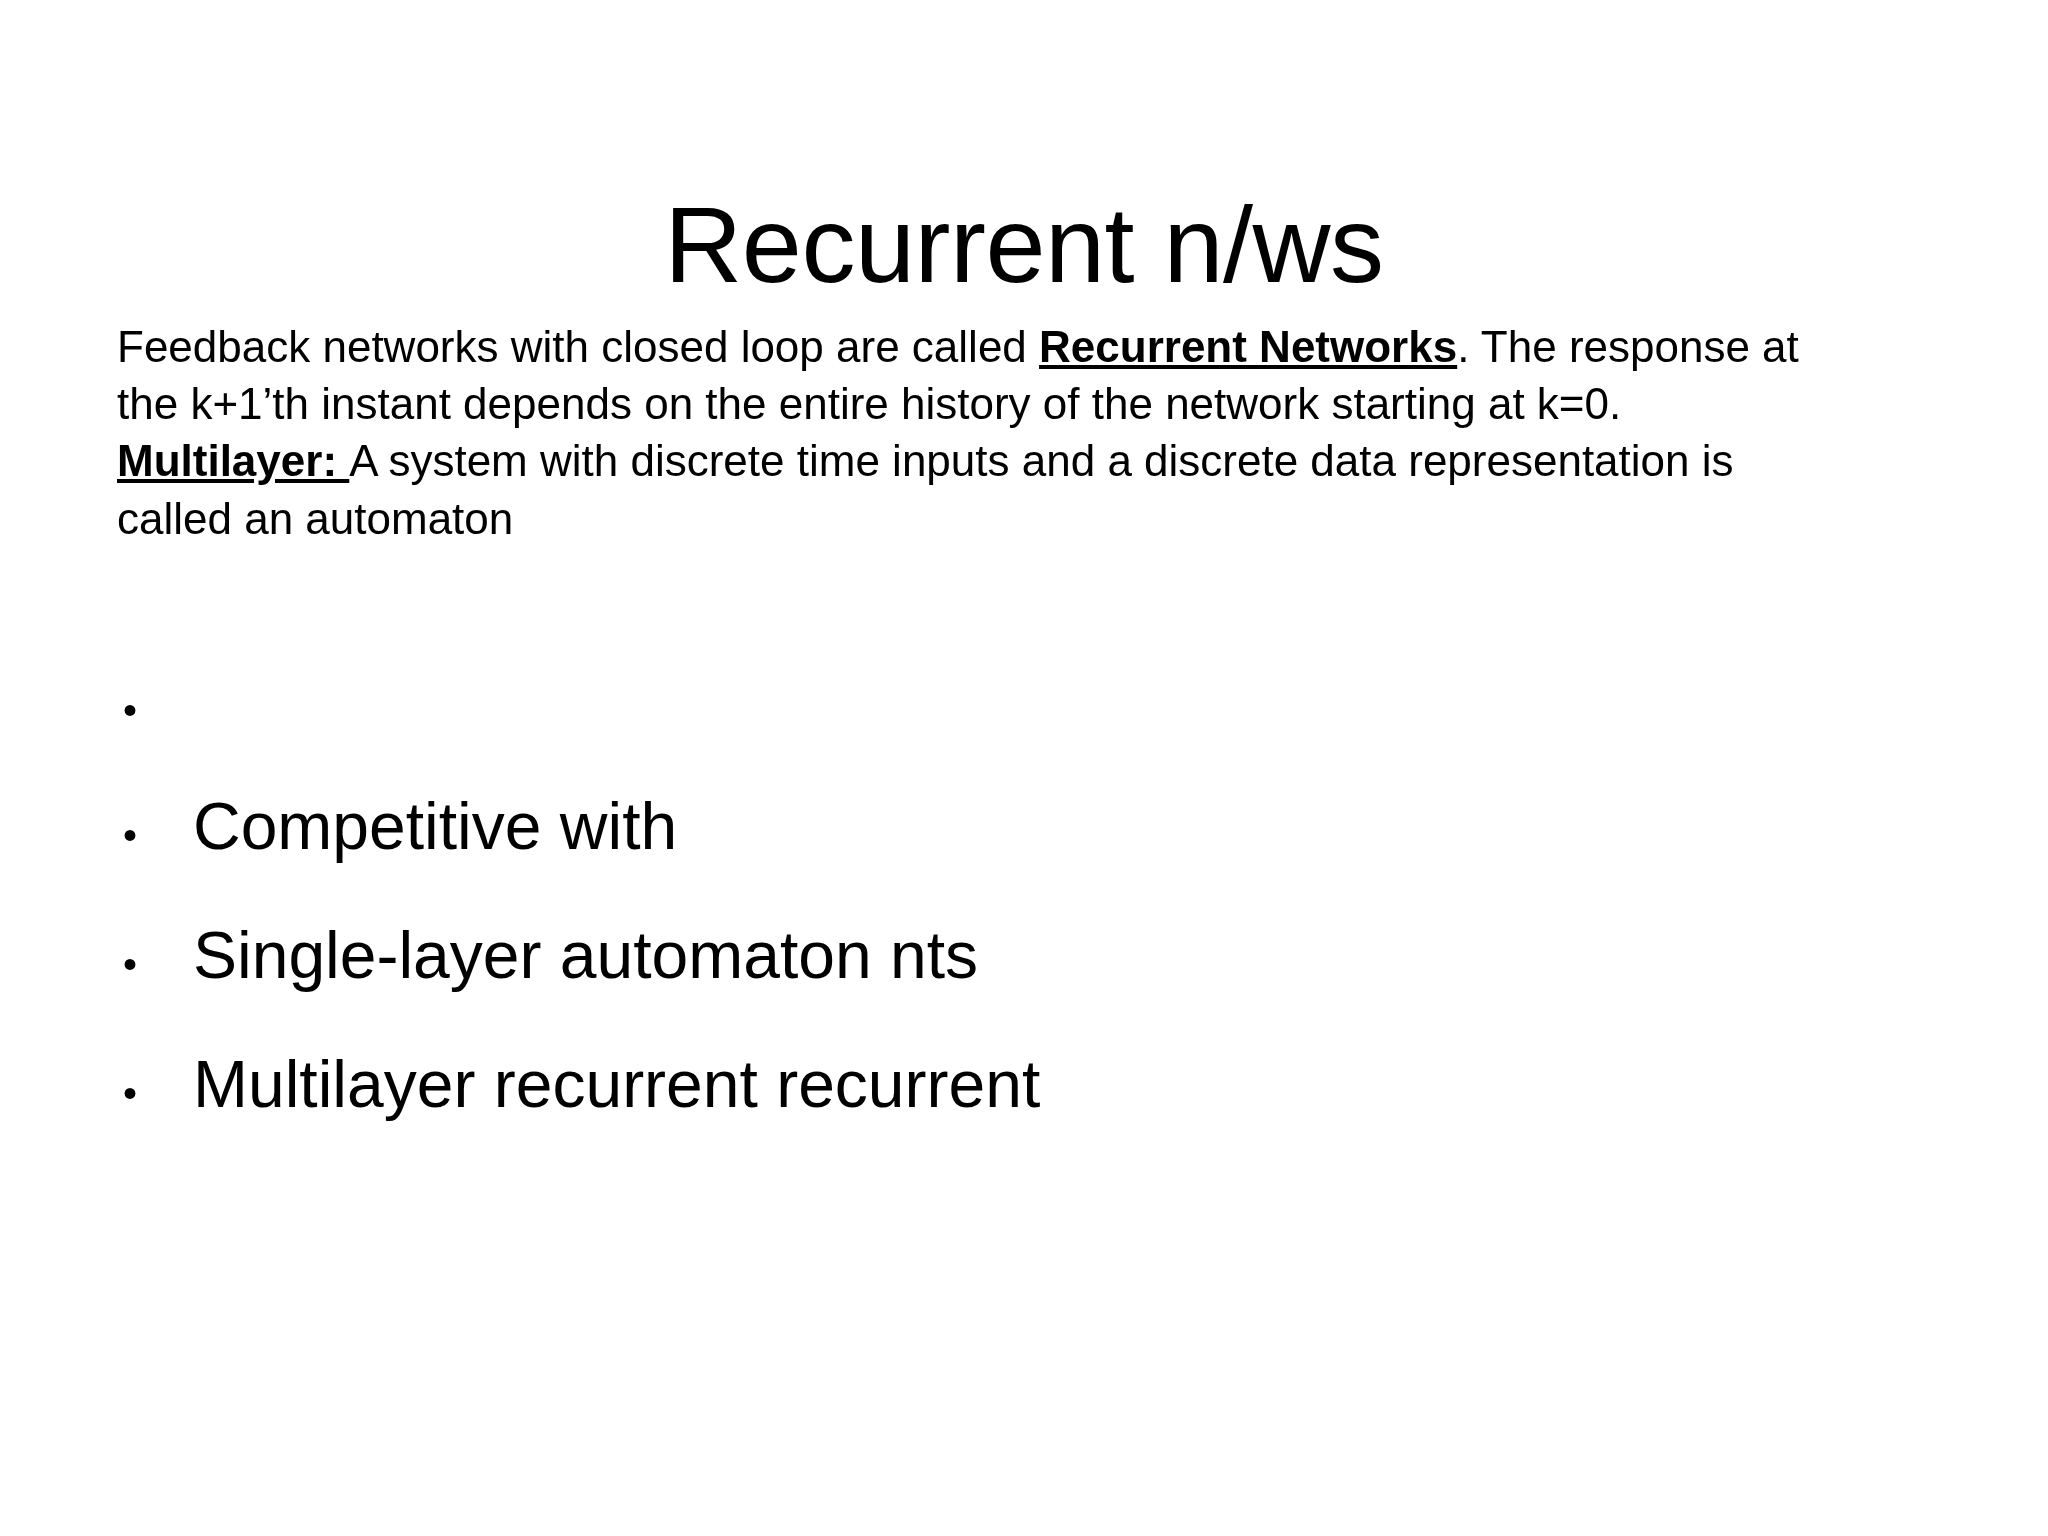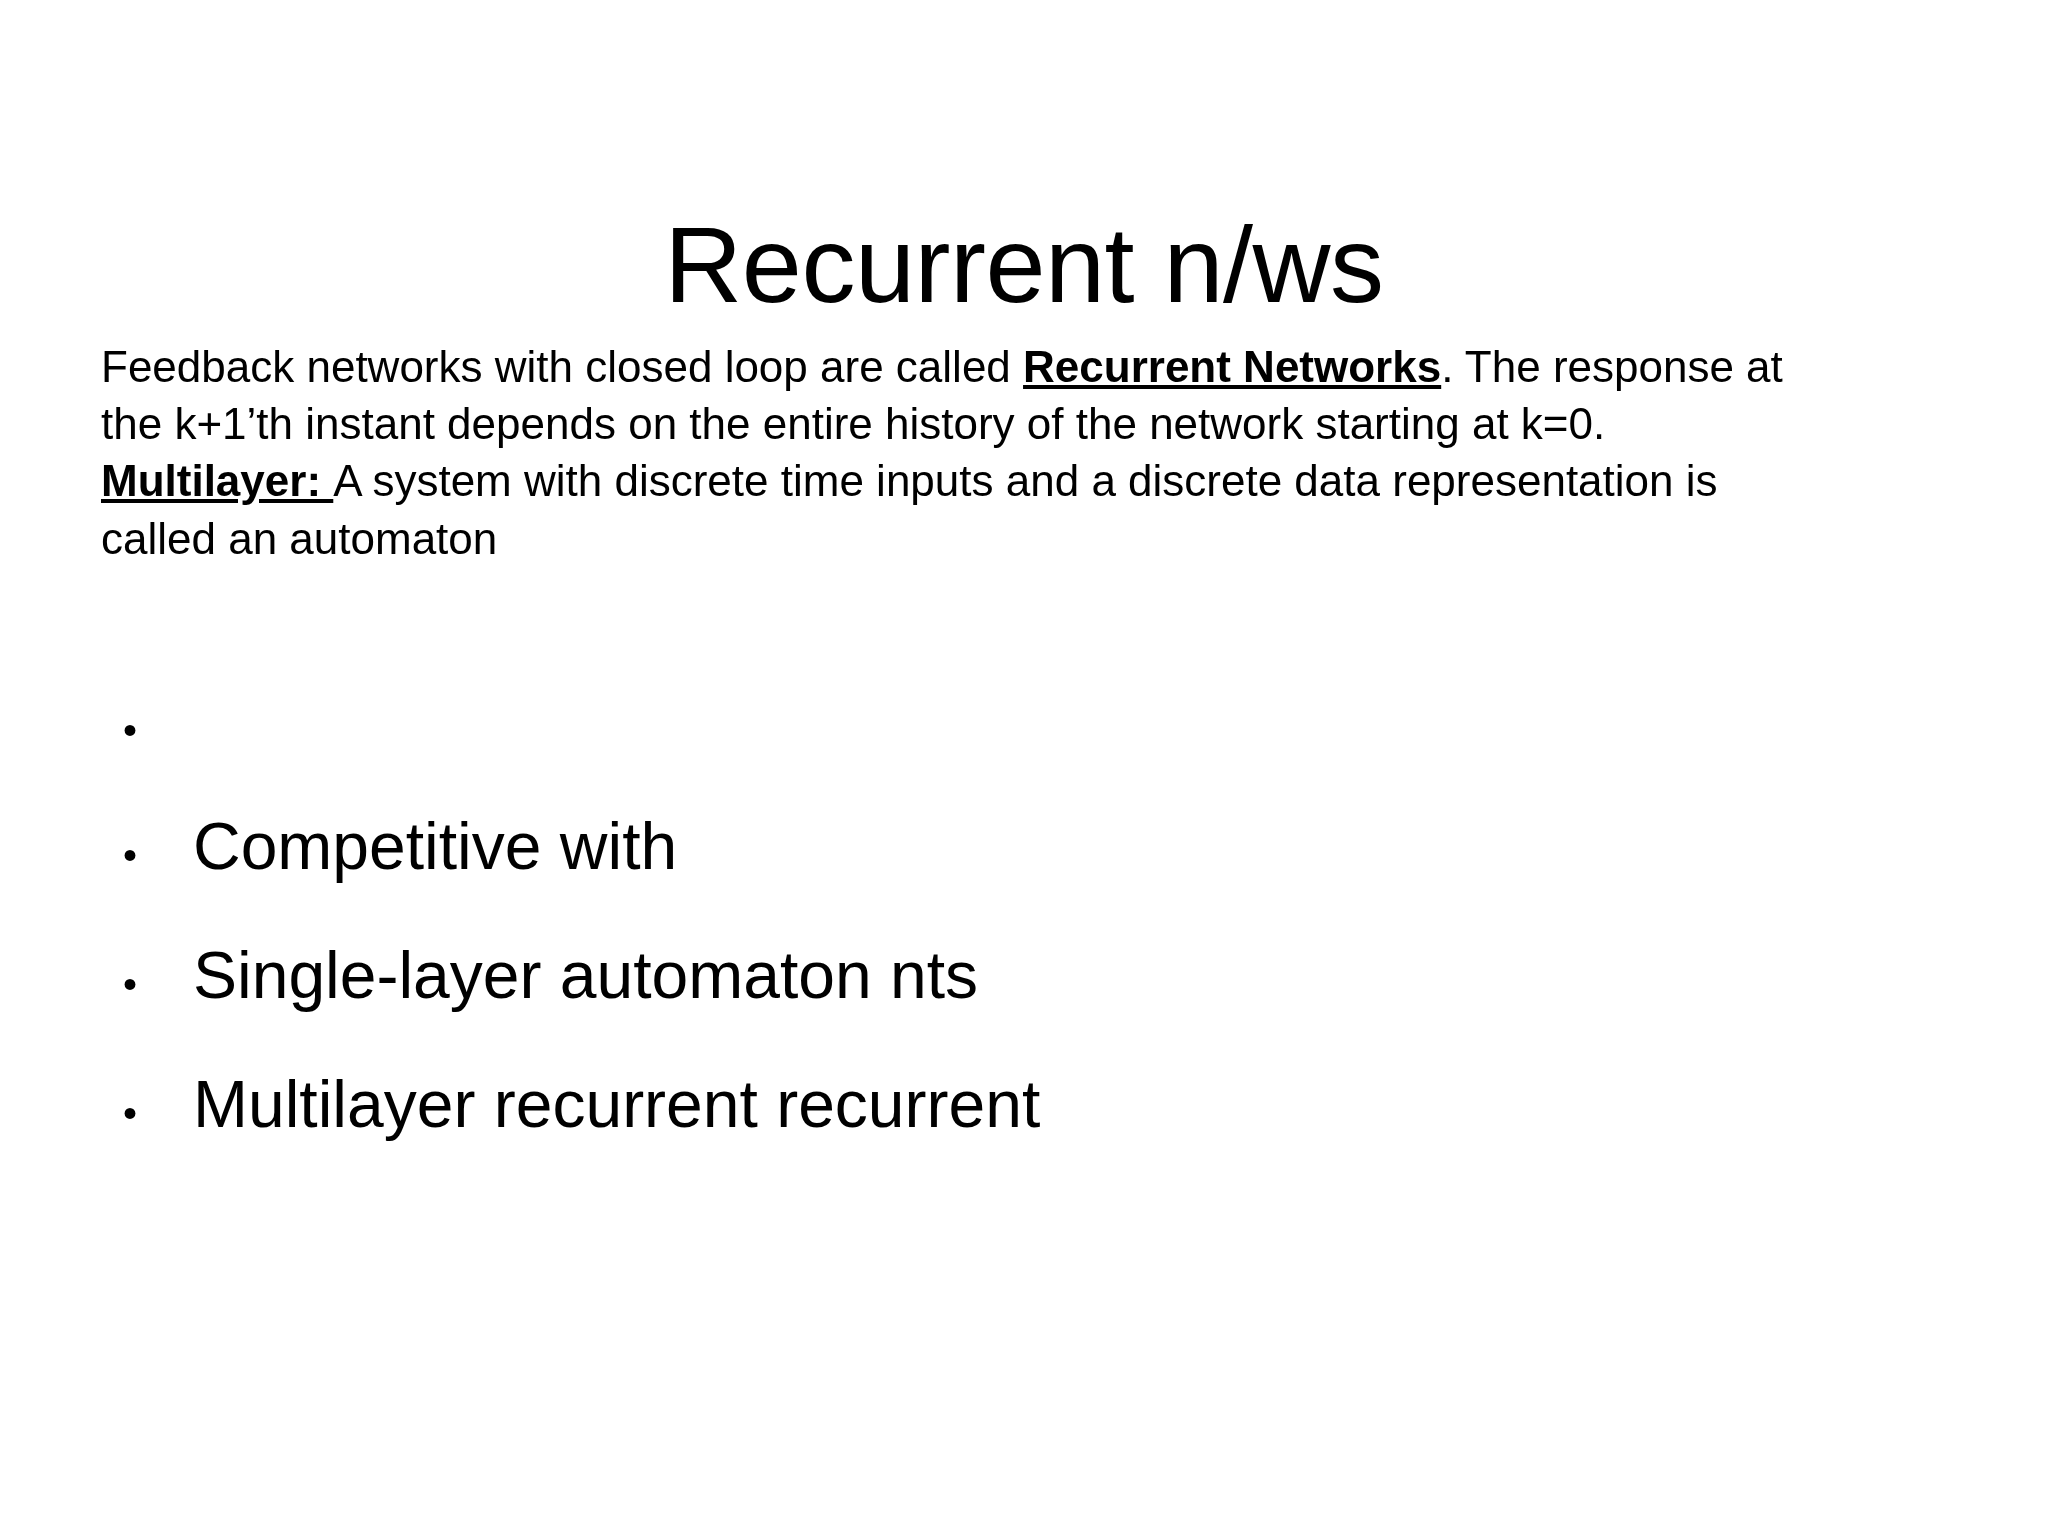--- a/index.html
+++ b/index.html
@@ -14,41 +14,40 @@
     -webkit-font-smoothing: antialiased;
   }
 
   .slide {
     position: relative;
     width: 2048px;
     height: 1248px;
     background: #ffffff;
     overflow: hidden;
     box-sizing: border-box;
-    margin-top: 20px;
   }
 
   
   .slide-title {
     position: absolute;
     left: 0;
     top: 118px;
     width: 2048px;
     text-align: center;
     font-size: 108px;
     line-height: 1.02;
     font-weight: 400;
     letter-spacing: -0.5px;
     white-space: nowrap;
   }
 
   
   .body-block {
     position: absolute;
-    left: 101px;
+    left: 117px;
     top: 318px;
     width: 1740px;
     font-size: 44px;
     line-height: 1.30;
     font-weight: 400;
     text-align: left;
   }
   .body-para {
     margin: 0;
     padding: 0;

